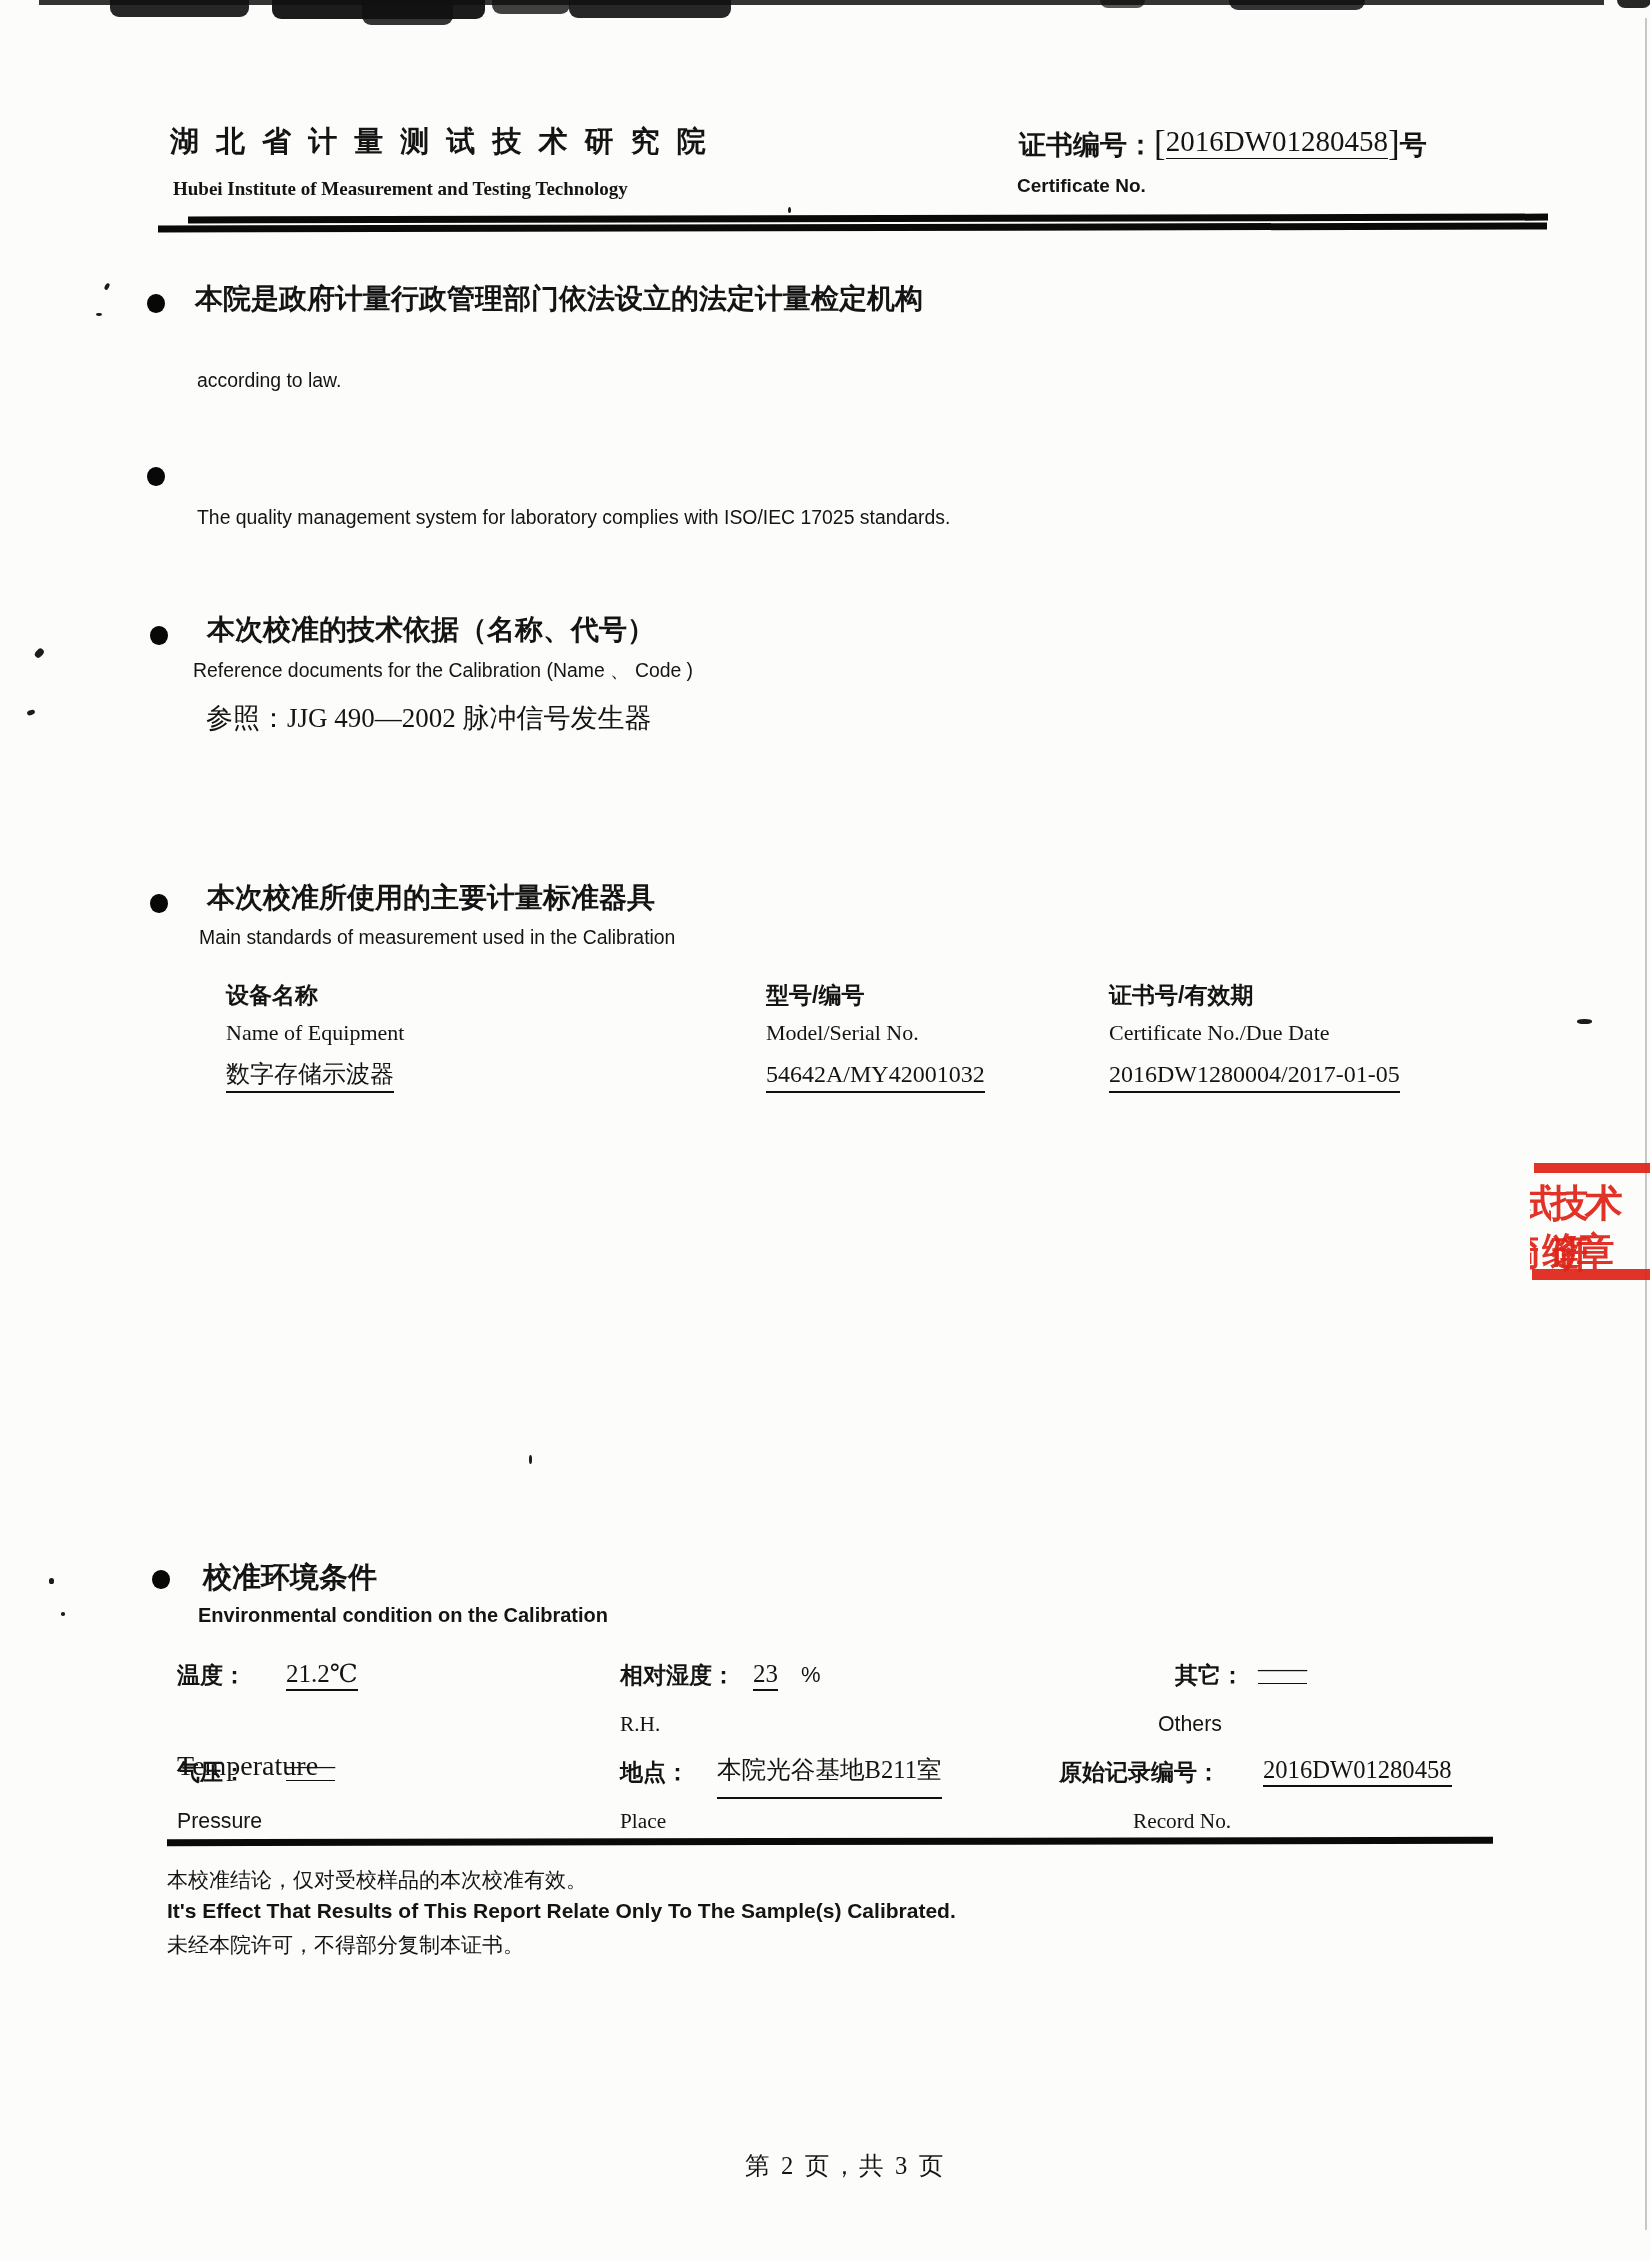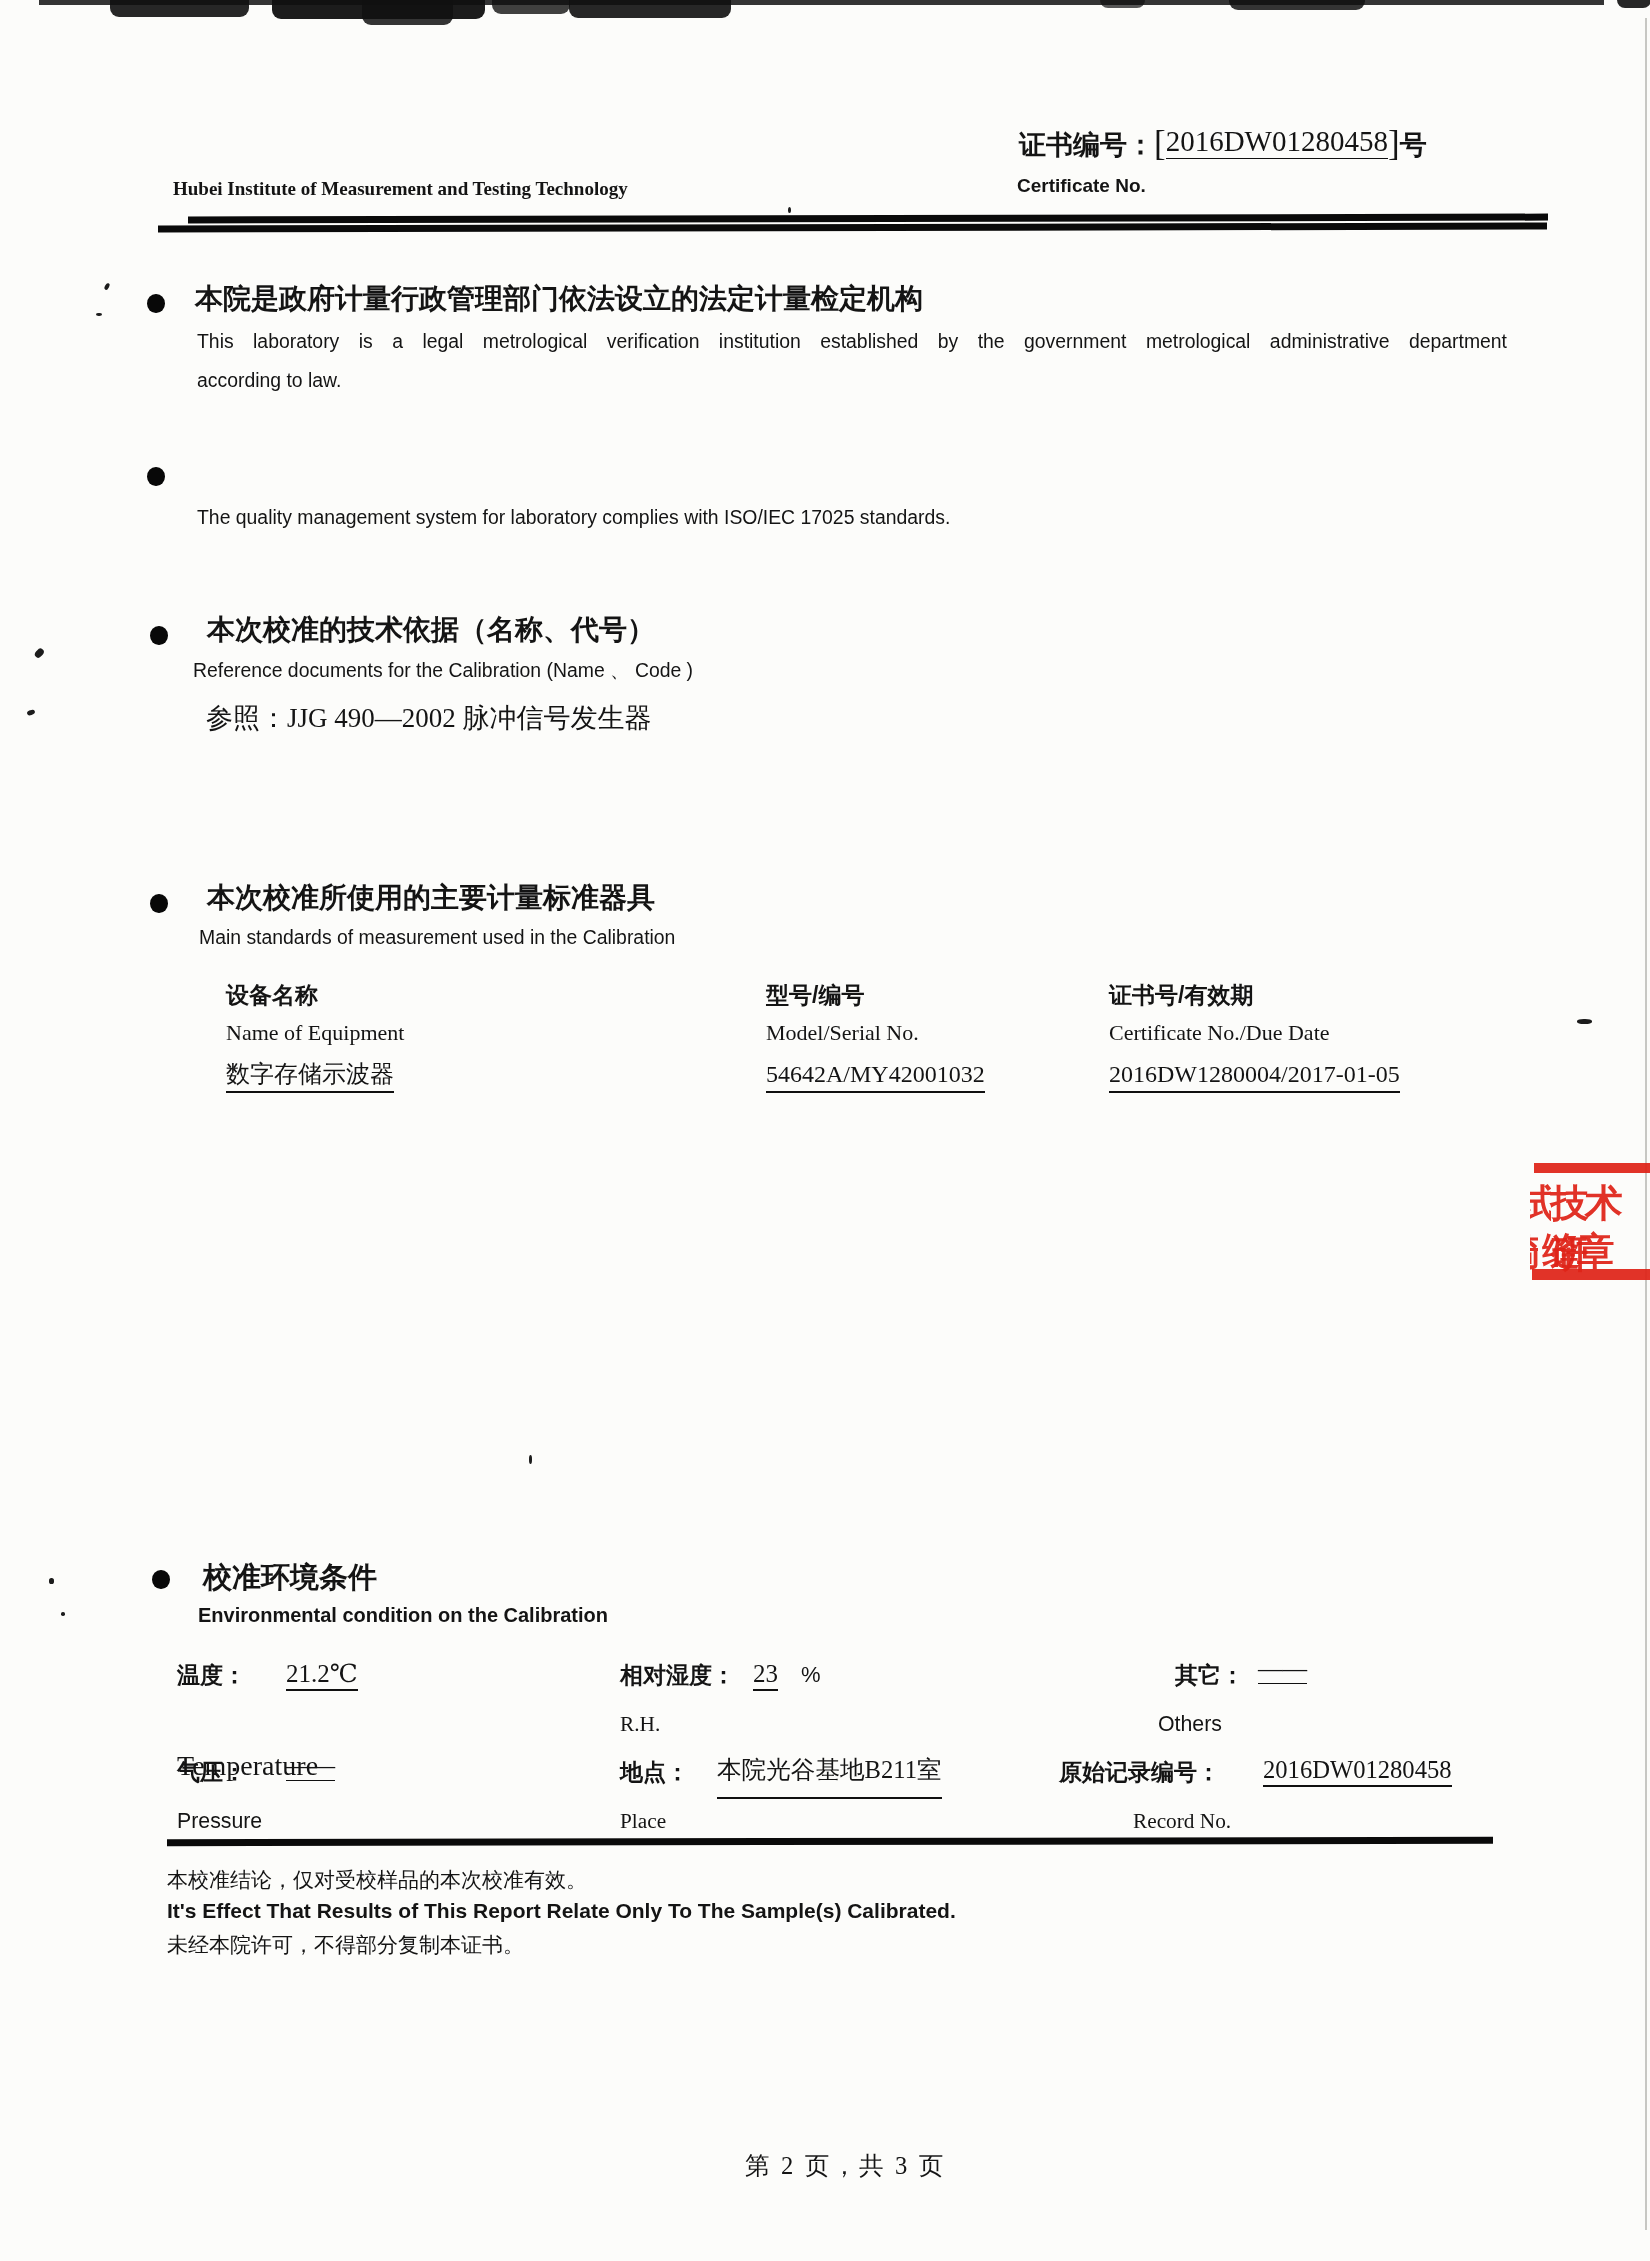--- a/index.html
+++ b/index.html
@@ -54,37 +54,37 @@
   <div class="speck" style="left:105px;top:283px;width:3.9px;height:7.1px;transform:rotate(28deg);"></div>
   <div class="speck" style="left:96px;top:313px;width:5.8px;height:3.2px;"></div>
   <div class="speck" style="left:788px;top:207px;width:3.2px;height:5.8px;"></div>
   <div class="speck" style="left:36px;top:648px;width:6.5px;height:9.7px;transform:rotate(40deg);"></div>
   <div class="speck" style="left:27px;top:710px;width:8.4px;height:5.2px;transform:rotate(-20deg);"></div>
   <div class="speck" style="left:529px;top:1455px;width:3.2px;height:9px;"></div>
   <div class="speck" style="left:49px;top:1578px;width:5.2px;height:5.8px;"></div>
   <div class="speck" style="left:61px;top:1612px;width:3.9px;height:3.9px;"></div>
   <div class="speck" style="left:1577px;top:1019px;width:15px;height:4.5px;"></div>
 
+  <div class="abs zhb inst-zh" style="left:170px;top:127px;">湖 北 省 计 量 测 试 技 术 研 究 院</div>
   <div class="abs serif" style="left:173px;top:179px;font-size:19px;font-weight:700;">Hubei Institute of Measurement and Testing Technology</div>
 
   <div class="abs cert-line" style="left:1019px;top:127px;">
     <span class="zhb" style="font-size:27px;">证书编号：</span>
     <span class="serif" style="font-size:35px;line-height:.85;">[</span>
     <span class="serif ul" style="font-size:29px;padding-bottom:1.9px;border-bottom-width:1.9px;">2016DW01280458</span>
     <span class="serif" style="font-size:35px;line-height:.85;">]</span>
     <span class="zhb" style="font-size:27px;">号</span>
   </div>
   <div class="abs sans" style="left:1017px;top:176px;font-size:19px;font-weight:600;">Certificate No.</div>
 
   <div class="rule" style="left:188px;top:215px;width:1360px;height:6.5px;transform:rotate(-0.12deg);"></div>
   <div class="rule" style="left:158px;top:224px;width:1389px;height:7.1px;transform:rotate(-0.12deg);"></div>
 
   <div class="bullet" style="left:147px;top:294px;"></div>
   <div class="abs zhb" style="left:195px;top:285px;font-size:28px;">本院是政府计量行政管理部门依法设立的法定计量检定机构</div>
-  <div class="abs sans justify-line" style="left:197px;top:332px;width:1310px;font-size:19.4px;">This laboratory is a legal metrological verification institution established by the government metrological administrative department</div>
   <div class="abs sans" style="left:197px;top:371px;font-size:19.4px;">according to law.</div>
 
   <div class="bullet" style="left:147px;top:467px;"></div>
   <div class="abs sans" style="left:197px;top:508px;font-size:19.4px;">The quality management system for laboratory complies with ISO/IEC 17025 standards.</div>
 
   <div class="bullet" style="left:150px;top:626px;"></div>
   <div class="abs zhb" style="left:207px;top:616px;font-size:28px;">本次校准的技术依据（名称、代号）</div>
   <div class="abs sans" style="left:193px;top:661px;font-size:19.4px;">Reference documents for the Calibration (Name 、 Code )</div>
   <div class="abs serif" style="left:206px;top:705px;font-size:27px;">参照：JJG  490—2002 脉冲信号发生器</div>
 

